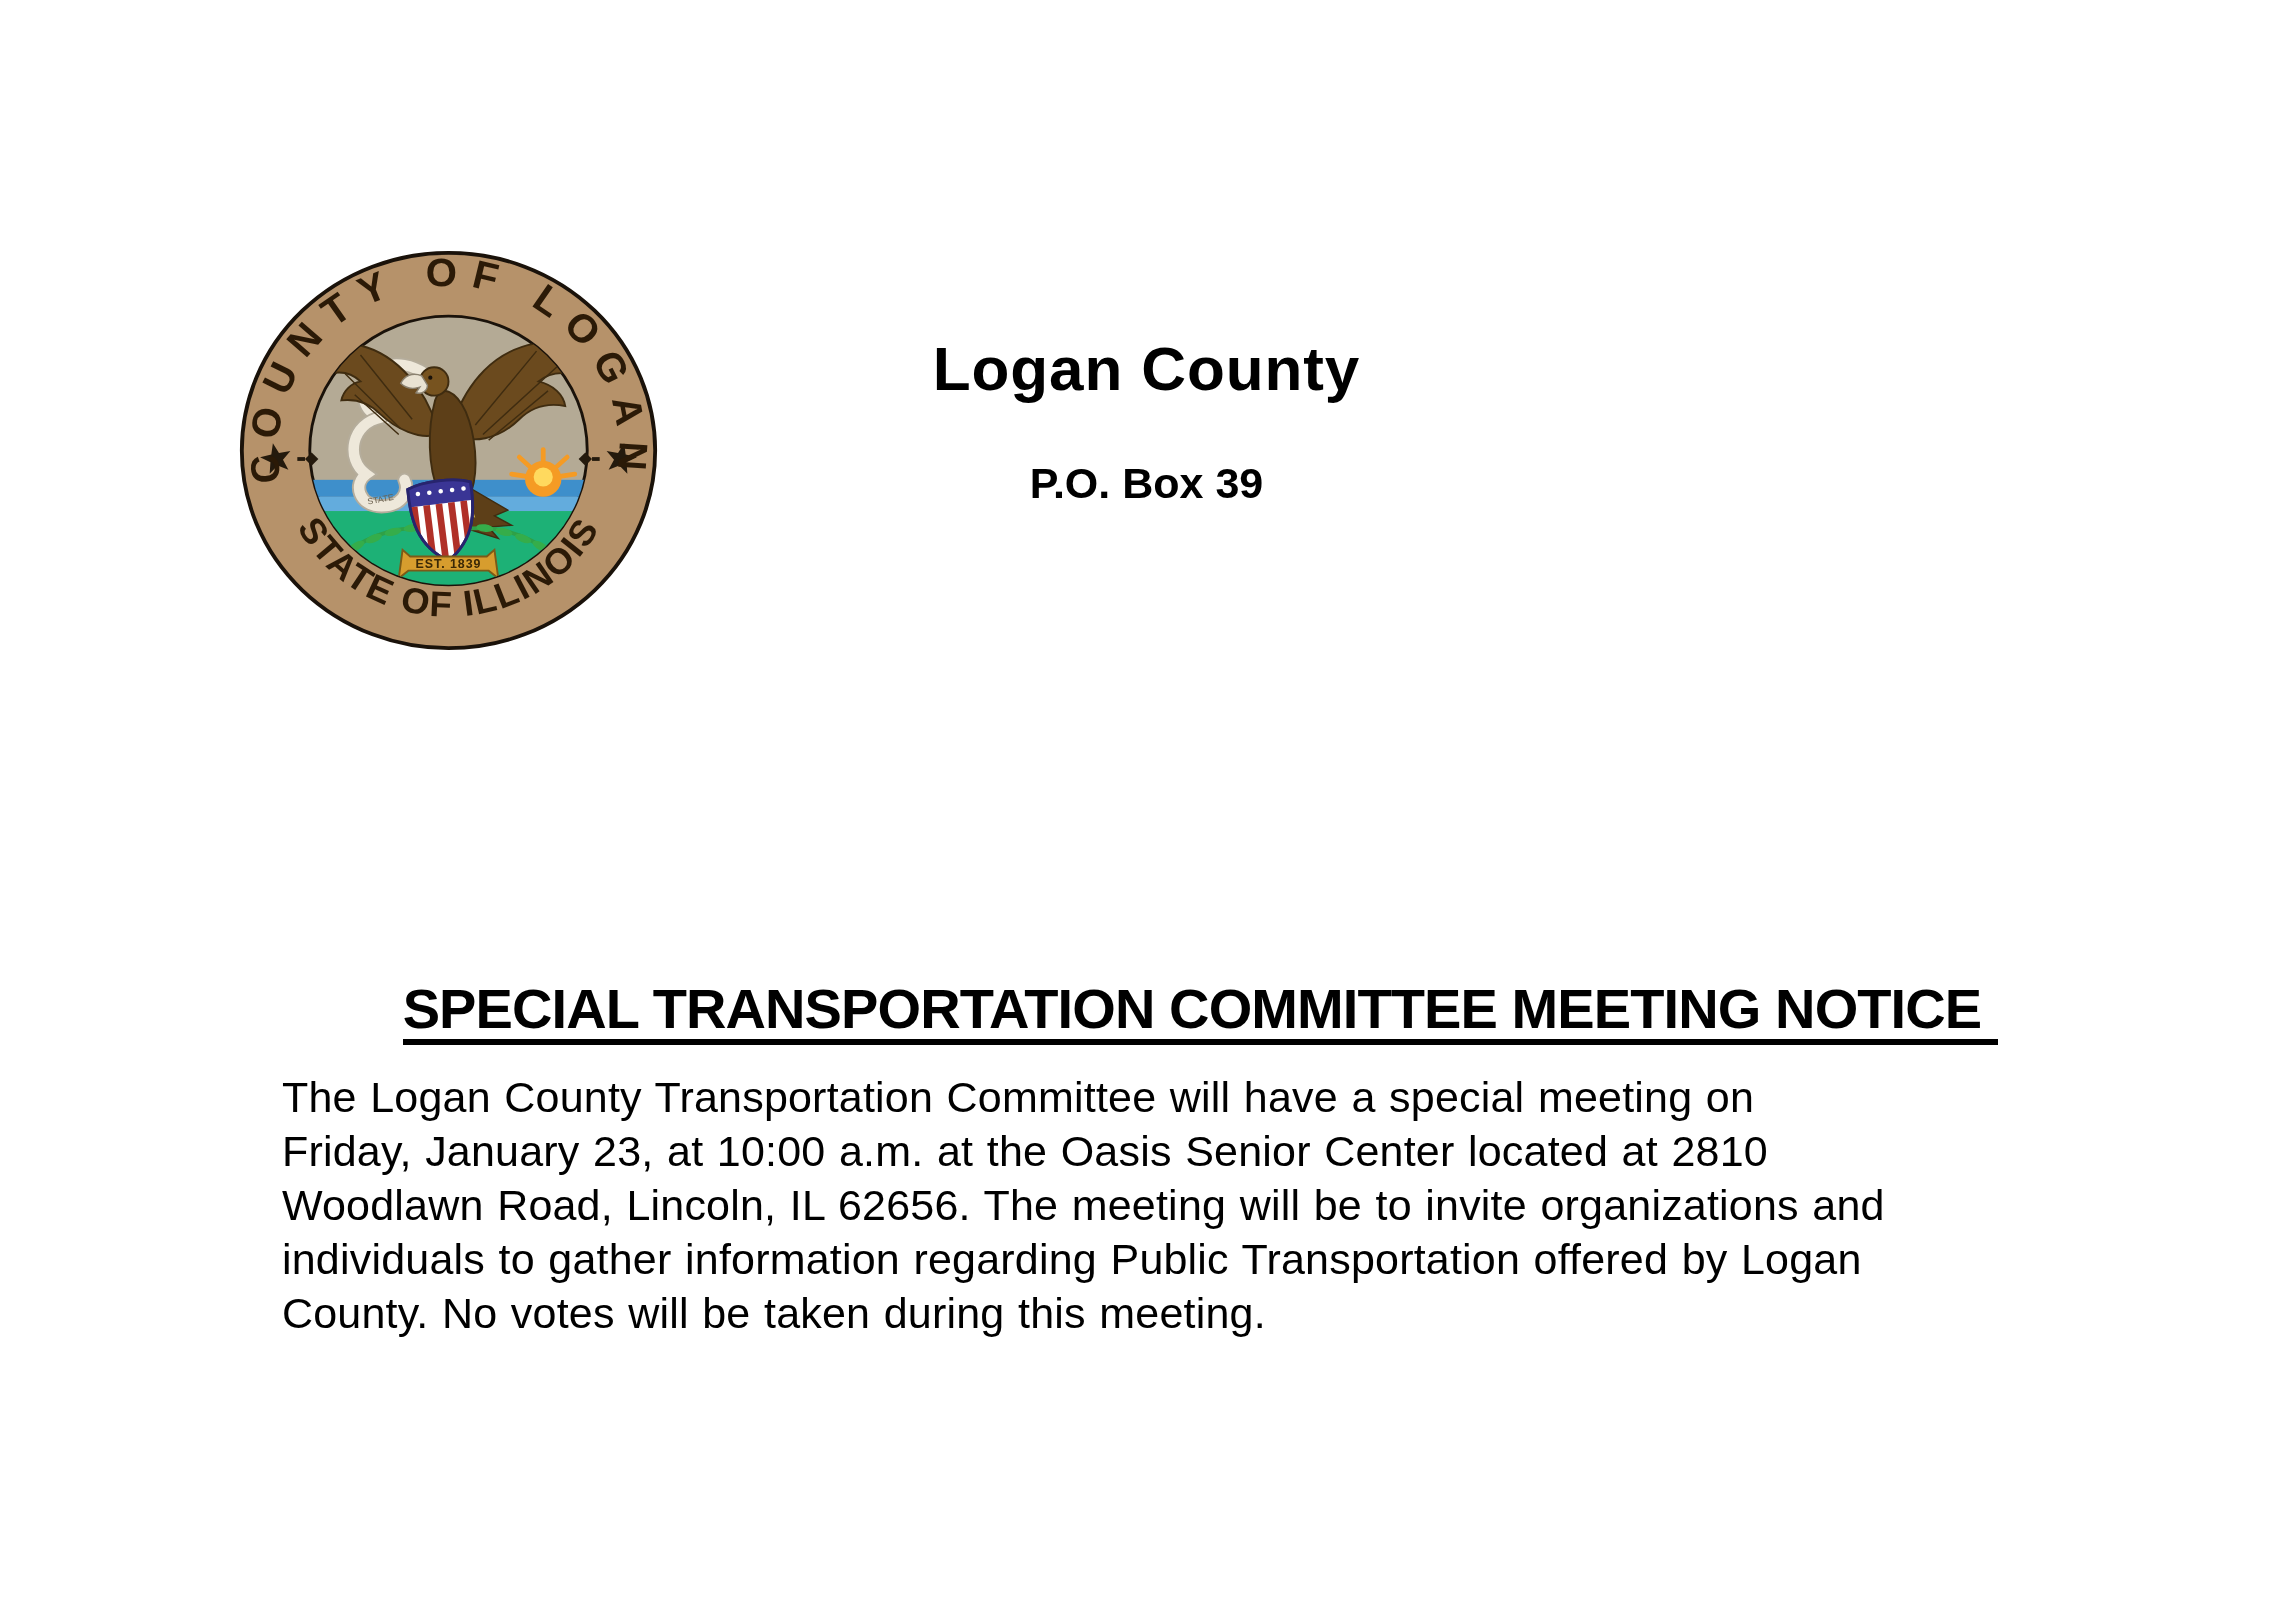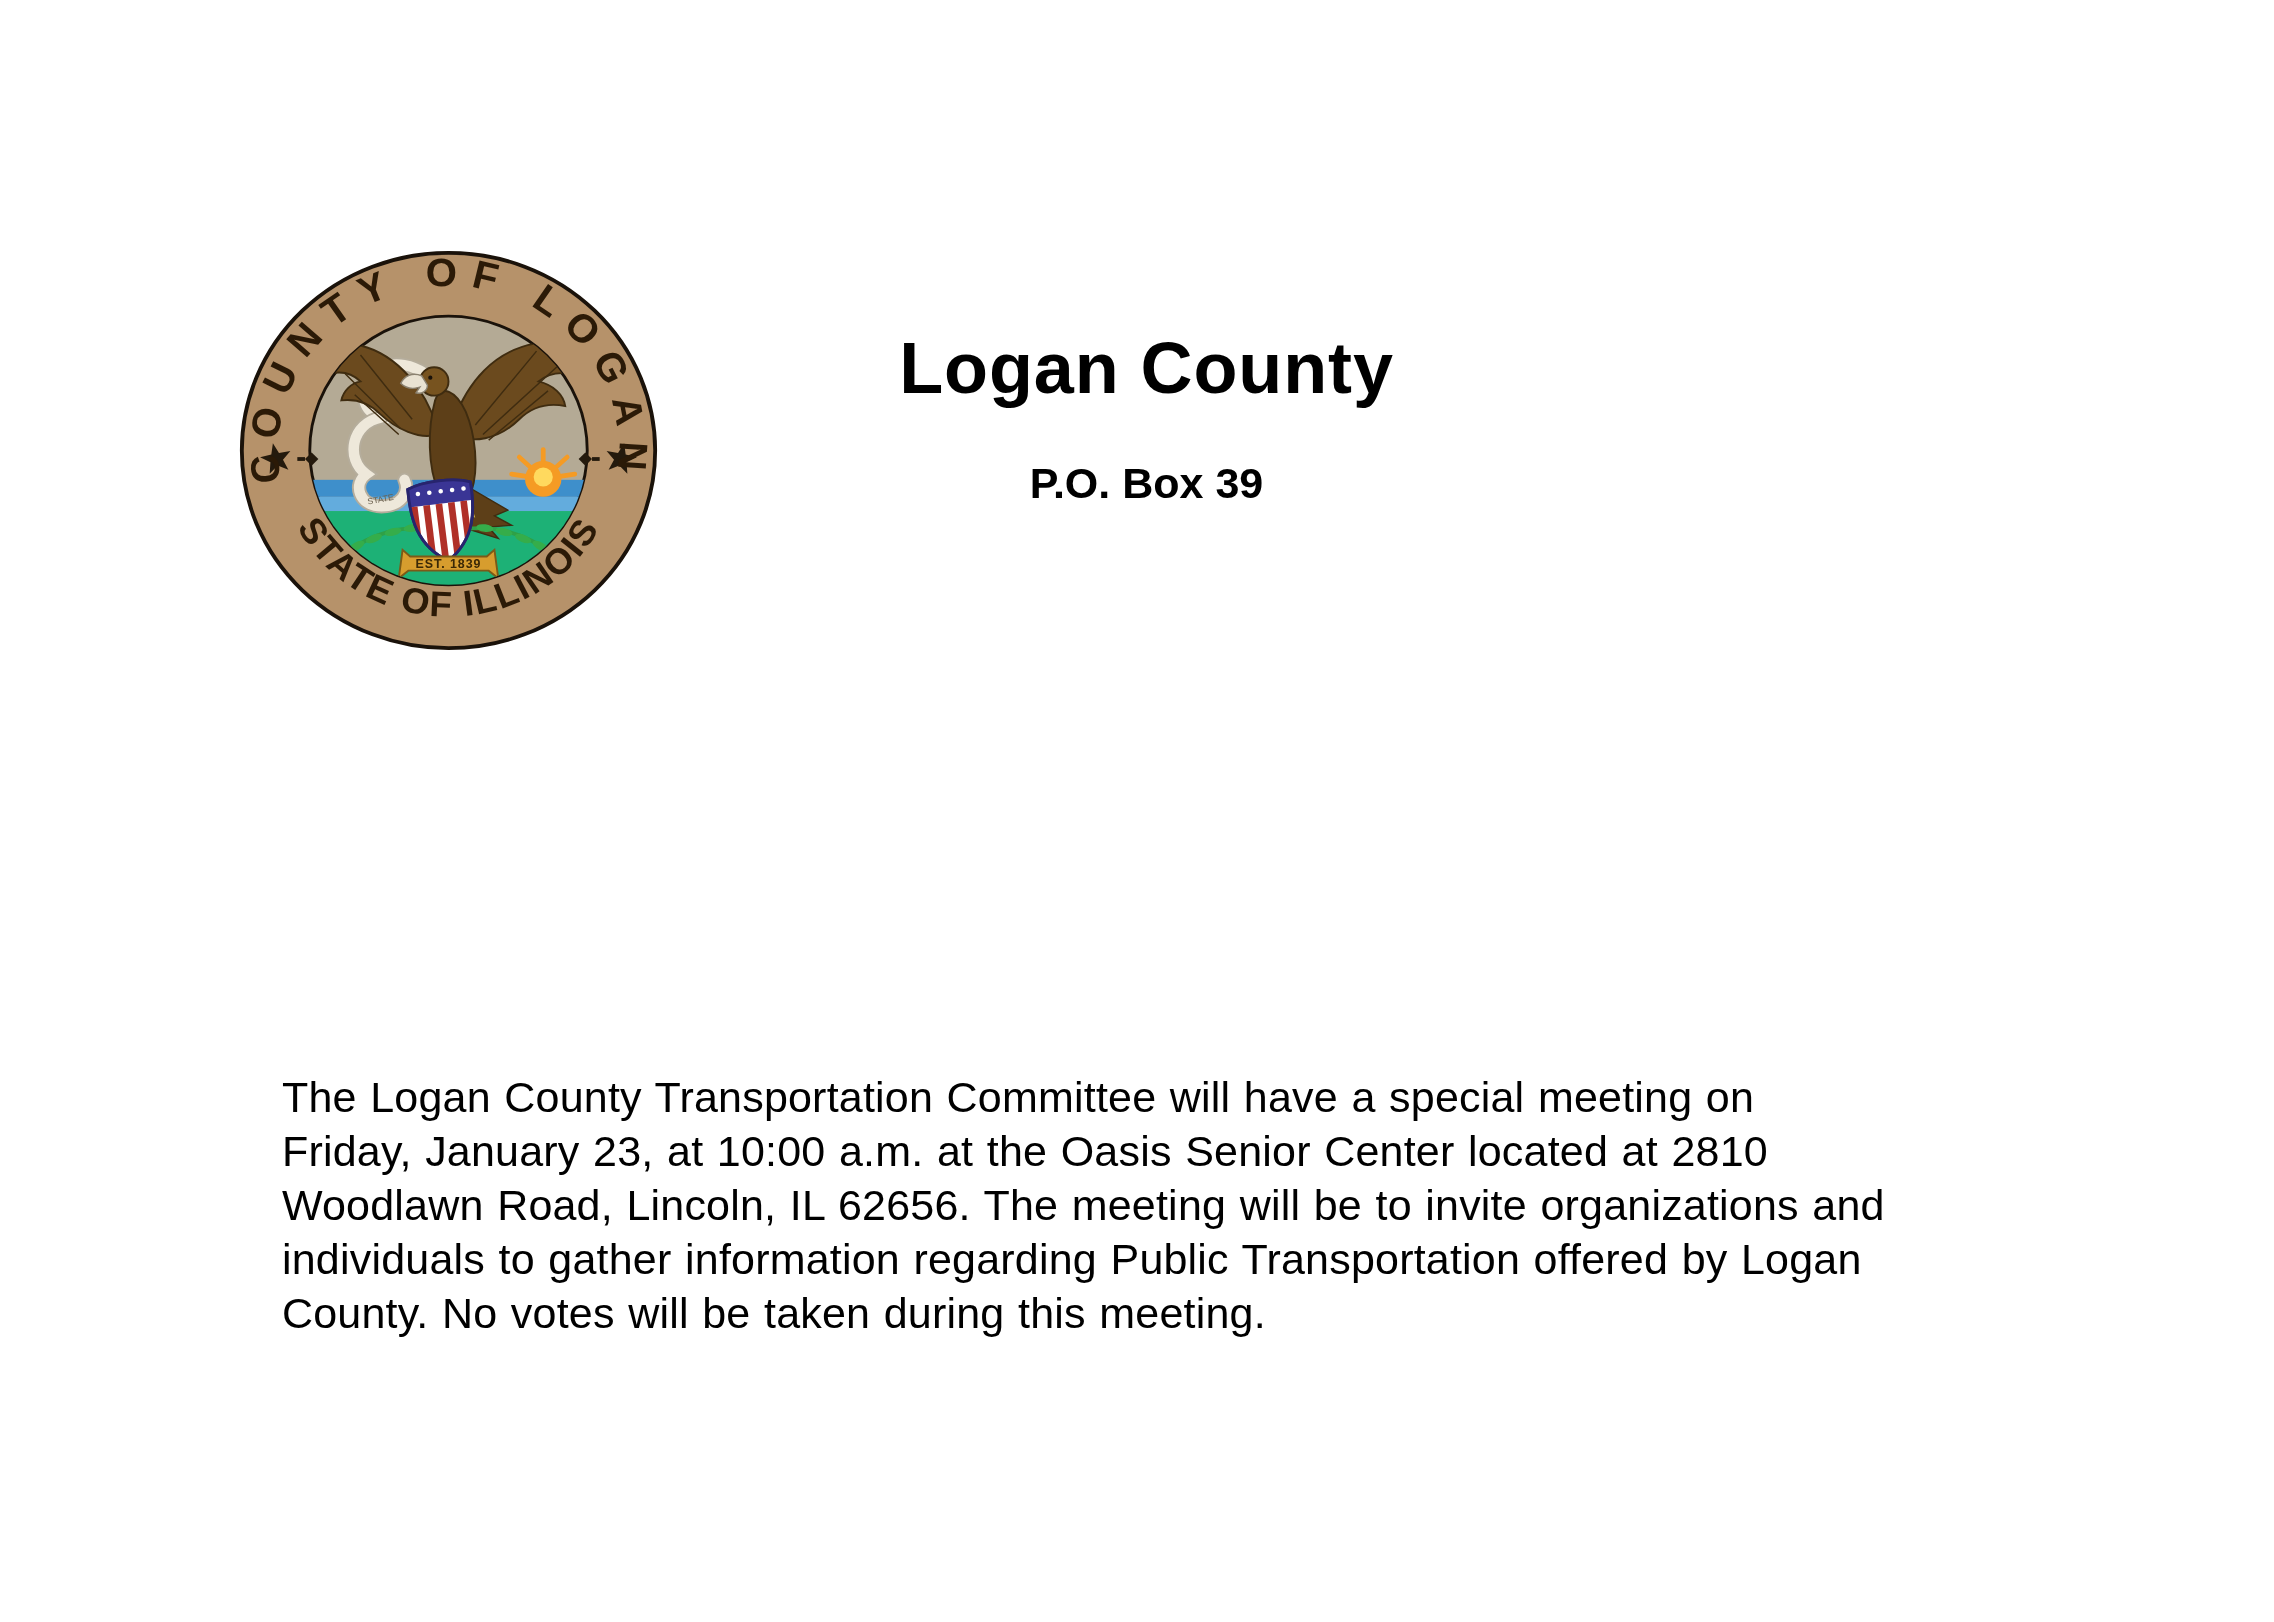--- a/index.html
+++ b/index.html
@@ -10,21 +10,21 @@
 
   
   .seal { position:absolute; left:238px; top:249px; width:421px; height:403px; }
   .seal svg { display:block; width:100%; height:100%; }
 
   
   .header-block {
     position:absolute; left:619px; top:292px; width:1055px; height:322px;
     overflow:hidden; text-align:center; font-weight:bold; white-space:pre;
   }
-  .org-line  { font-size:72px; line-height:85px; letter-spacing:0.9px; }
+  .org-line  { font-size:62px; line-height:85px; letter-spacing:0.9px; }
   .addr-line { font-size:43px; line-height:54px; }
   .addr-first { margin-top:11.3px; }
 
   
   .notice-title {
     position:absolute; left:344px; top:911px; width:1686px;
     font-size:56px; font-weight:bold; letter-spacing:-0.9px; white-space:pre;
   }
   .notice-title .u {
     display:inline-block; line-height:58px;
@@ -160,20 +160,23 @@
     </svg>
   </div>
 
   <div class="header-block">
     <div class="org-line">Logan County</div>
     <div class="addr-line addr-first">P.O. Box 39</div>
     
     
   </div>
 
+  <div class="notice-title">
+    <span class="u">SPECIAL TRANSPORTATION COMMITTEE MEETING NOTICE</span>
+  </div>
 
   <div class="body-text">
       <div class="body-line"><span>The Logan County Transportation Committee will have a special meeting on</span></div>
       <div class="body-line"><span class="b">Friday, January 23, at 10:00 a.m</span><span>. at the Oasis Senior Center located at 2810</span></div>
       <div class="body-line"><span>Woodlawn Road, Lincoln, IL 62656. The meeting will be to invite organizations and</span></div>
       <div class="body-line"><span>individuals to gather information regarding Public Transportation offered by Logan</span></div>
       <div class="body-line"><span>County. No votes will be taken during this meeting.</span></div>
     </div>
 
 </div>

